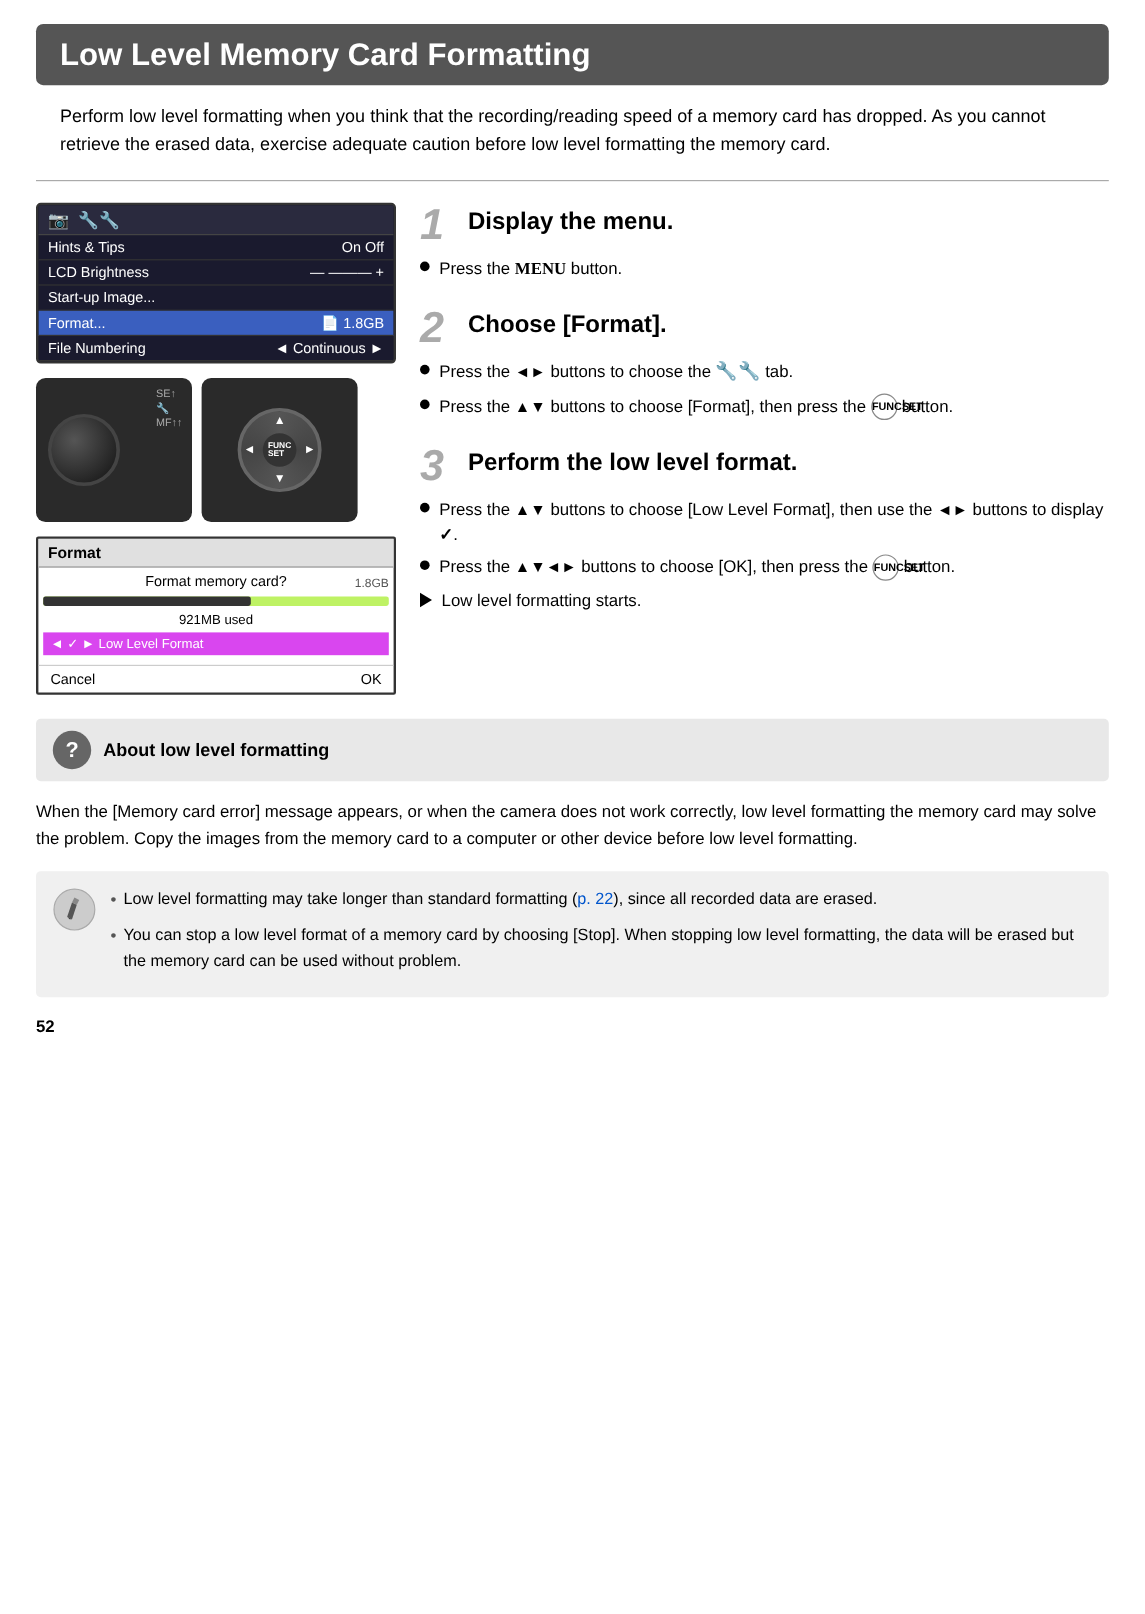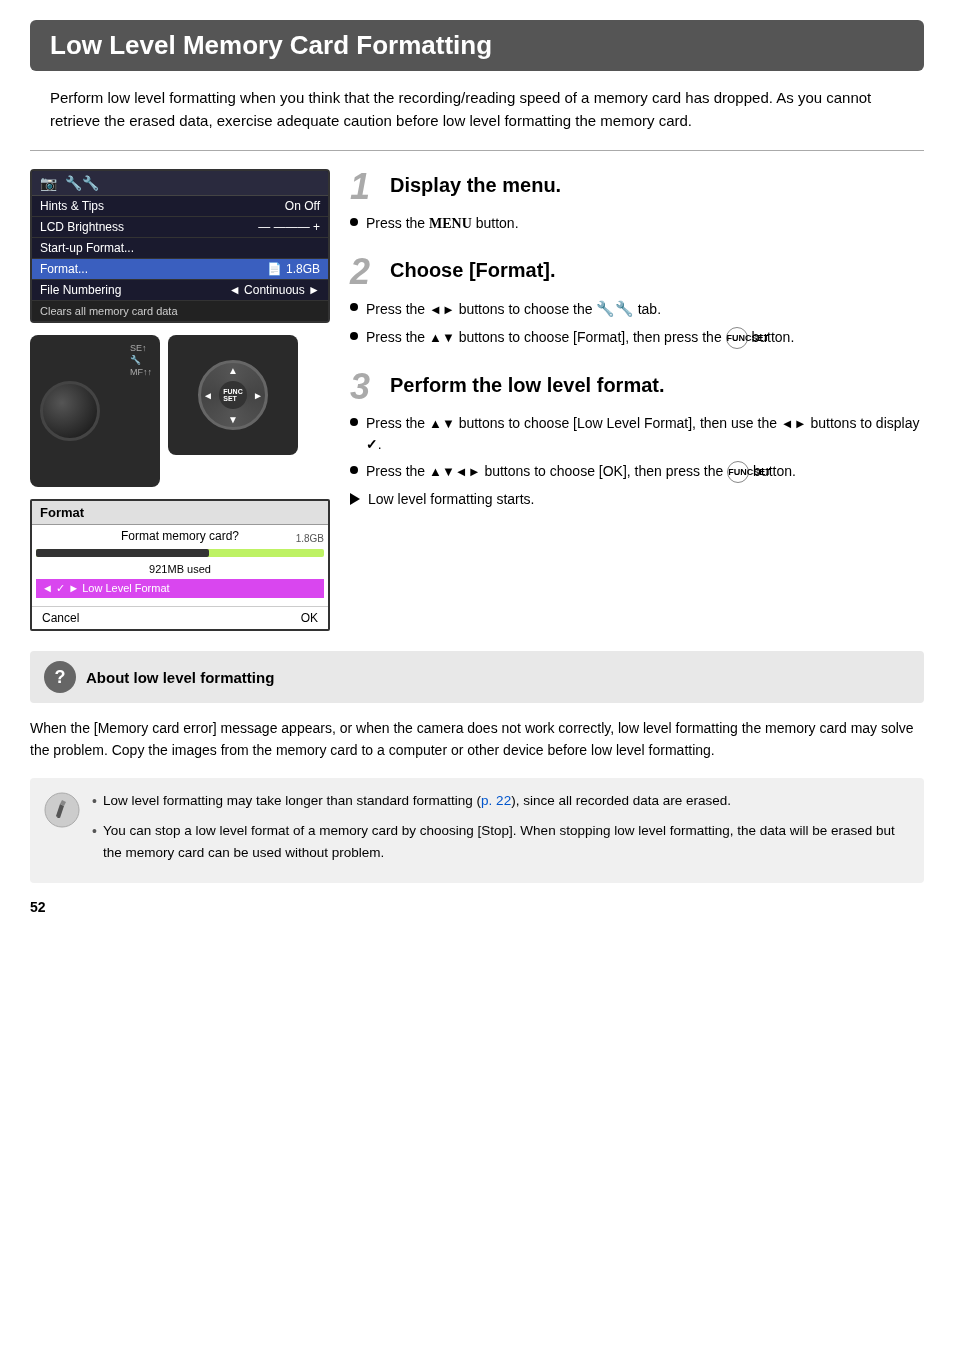--- a/index.html
+++ b/index.html
@@ -100,21 +100,21 @@
 
     
     .camera-images {
       display: flex;
       gap: 8px;
       margin-bottom: 12px;
     }
 
     .camera-body-left {
       width: 130px;
-      height: 152px;
+      height: 120px;
       background: #2a2a2a;
       border-radius: 8px;
       position: relative;
       overflow: hidden;
       display: flex;
       align-items: center;
       justify-content: center;
     }
 
     .camera-body-right {
@@ -431,32 +431,31 @@
       </div>
       <div class="camera-menu-item">
         <span>Hints &amp; Tips</span>
         <span>On  Off</span>
       </div>
       <div class="camera-menu-item">
         <span>LCD Brightness</span>
         <span>— ——— +</span>
       </div>
       <div class="camera-menu-item">
-        <span>Start-up Format...</span>
+        <span>Start-up Image...</span>
         <span></span>
       </div>
       <div class="camera-menu-item active">
         <span>Format...</span>
         <span>📄 1.8GB</span>
       </div>
       <div class="camera-menu-item">
         <span>File Numbering</span>
         <span>◄ Continuous ►</span>
       </div>
-      <div class="cam-footer">Clears all memory card data</div>
     </div>
 
     <div class="camera-images">
 
       <div class="camera-body-left">
         <div class="camera-lens"></div>
         <div style="position:absolute; right:8px; top:8px; font-size:9px; color:#aaa; display:flex; flex-direction:column; gap:2px;">
           <span>SE↑</span>
           <span>🔧</span>
           <span>MF↑↑</span>

